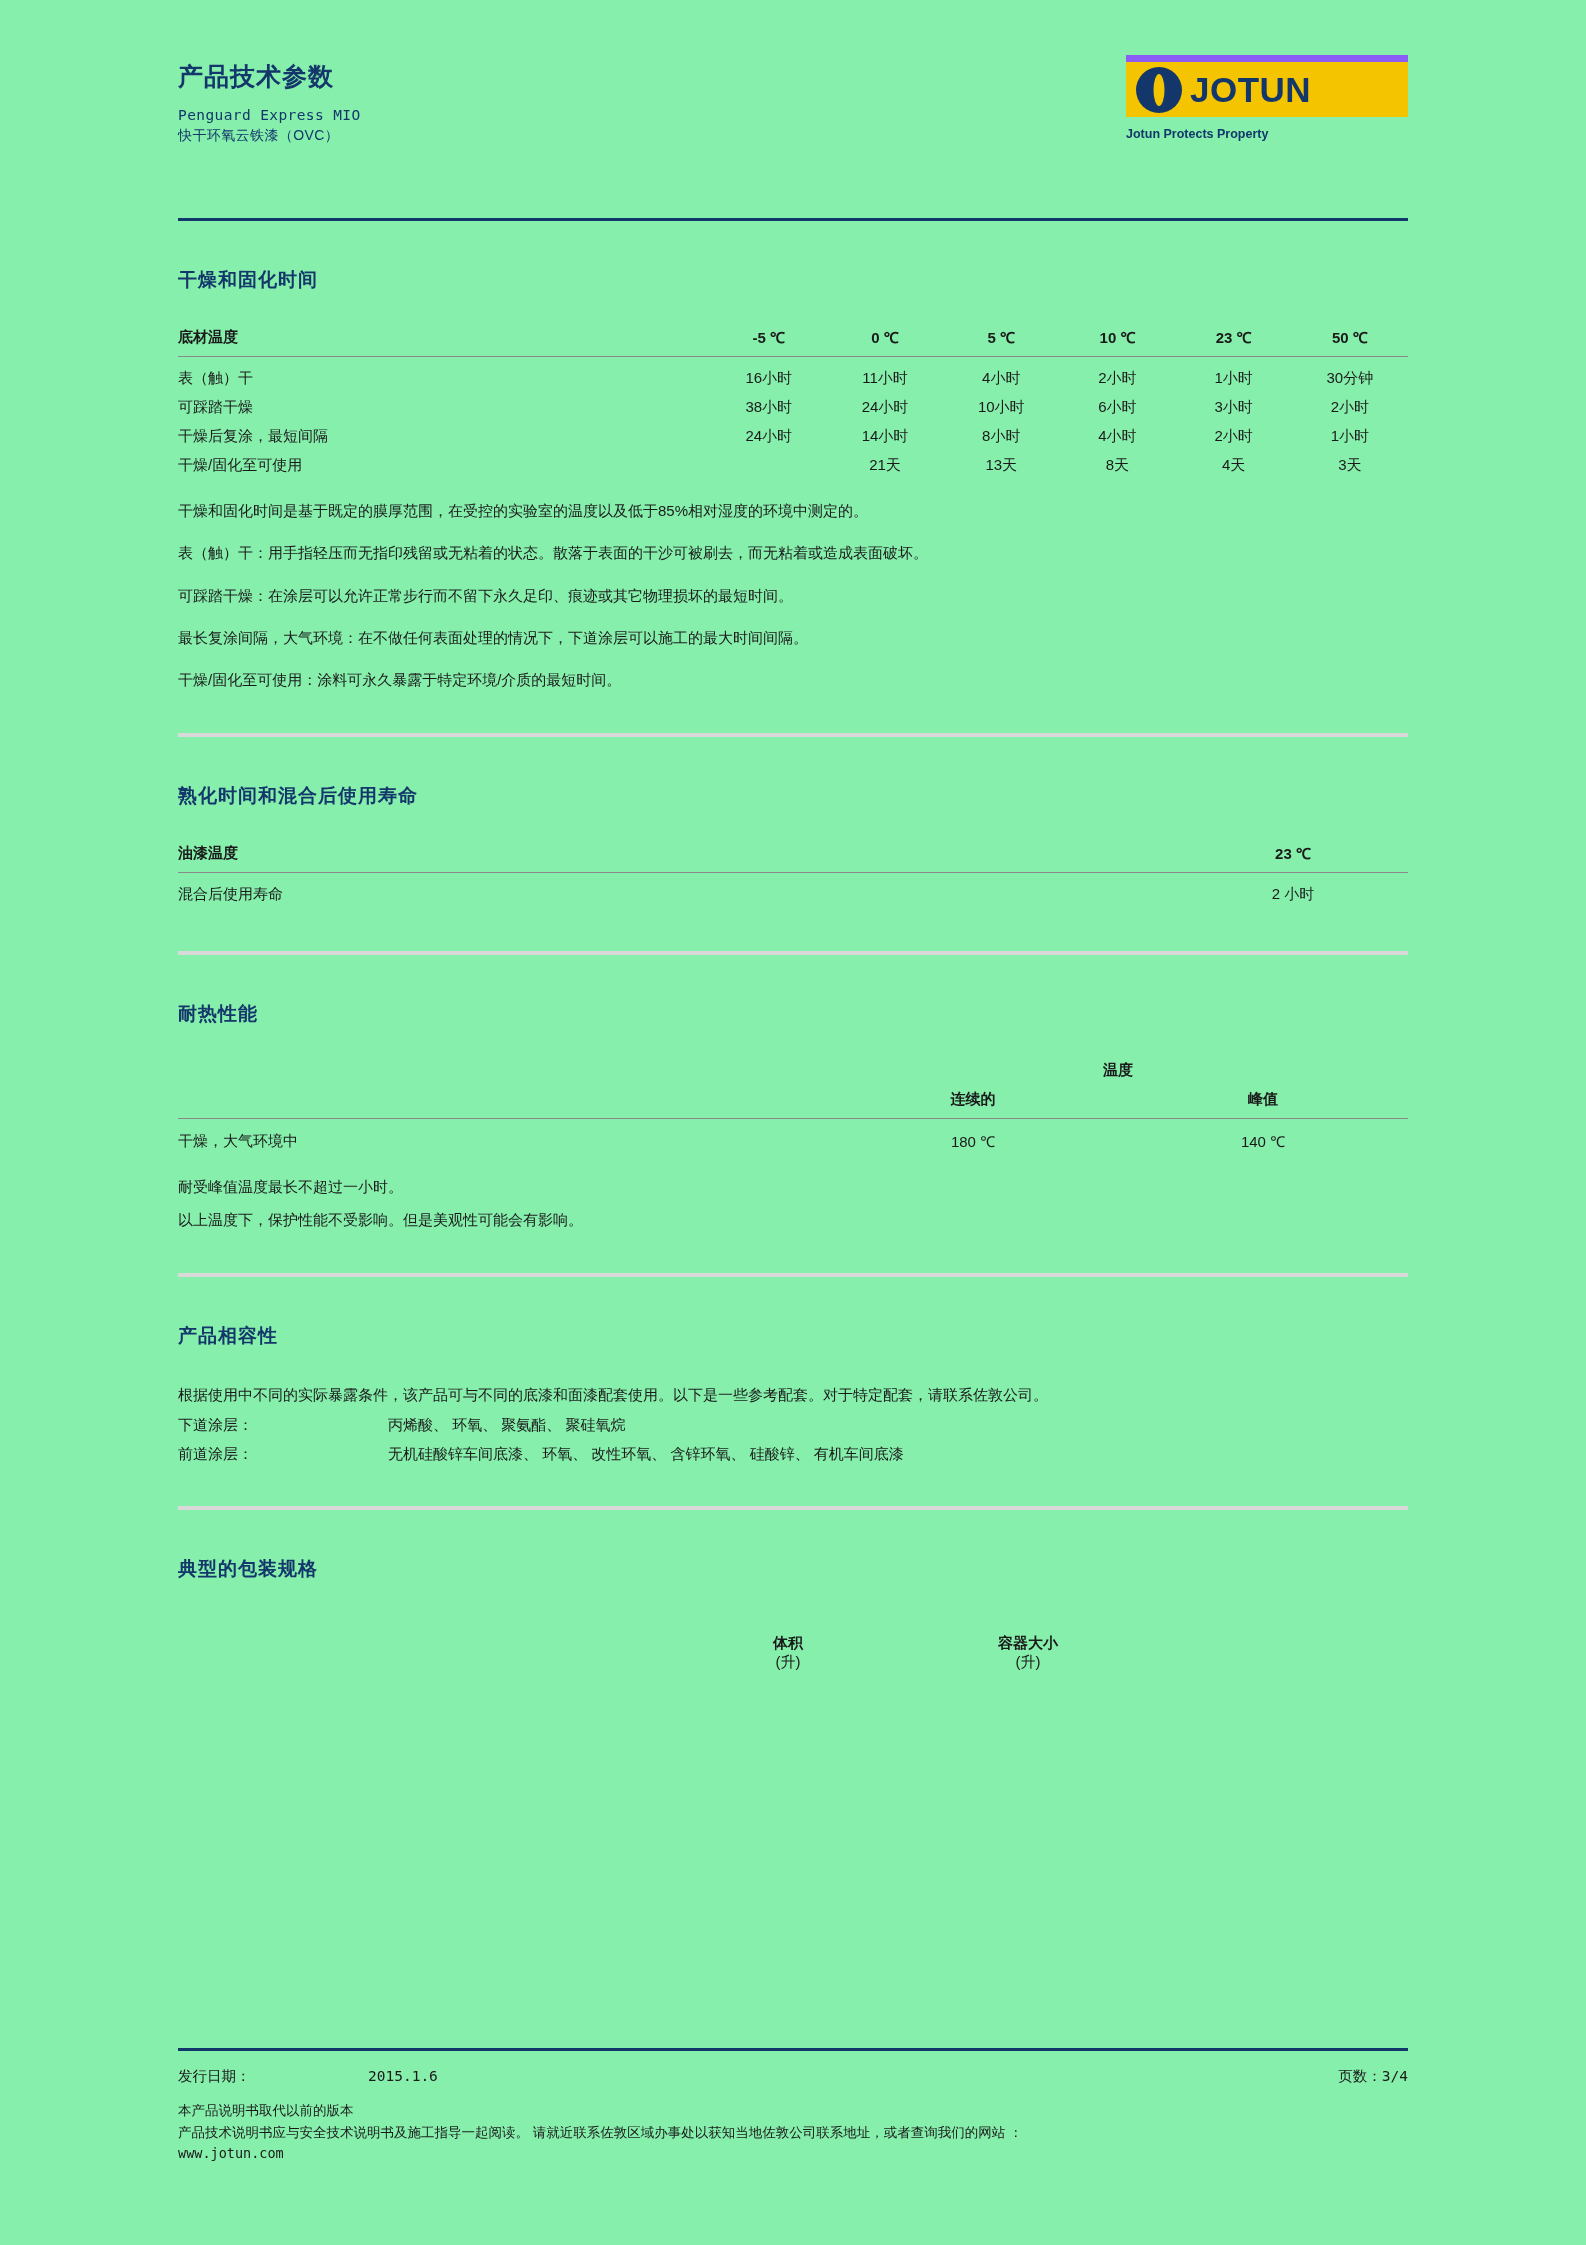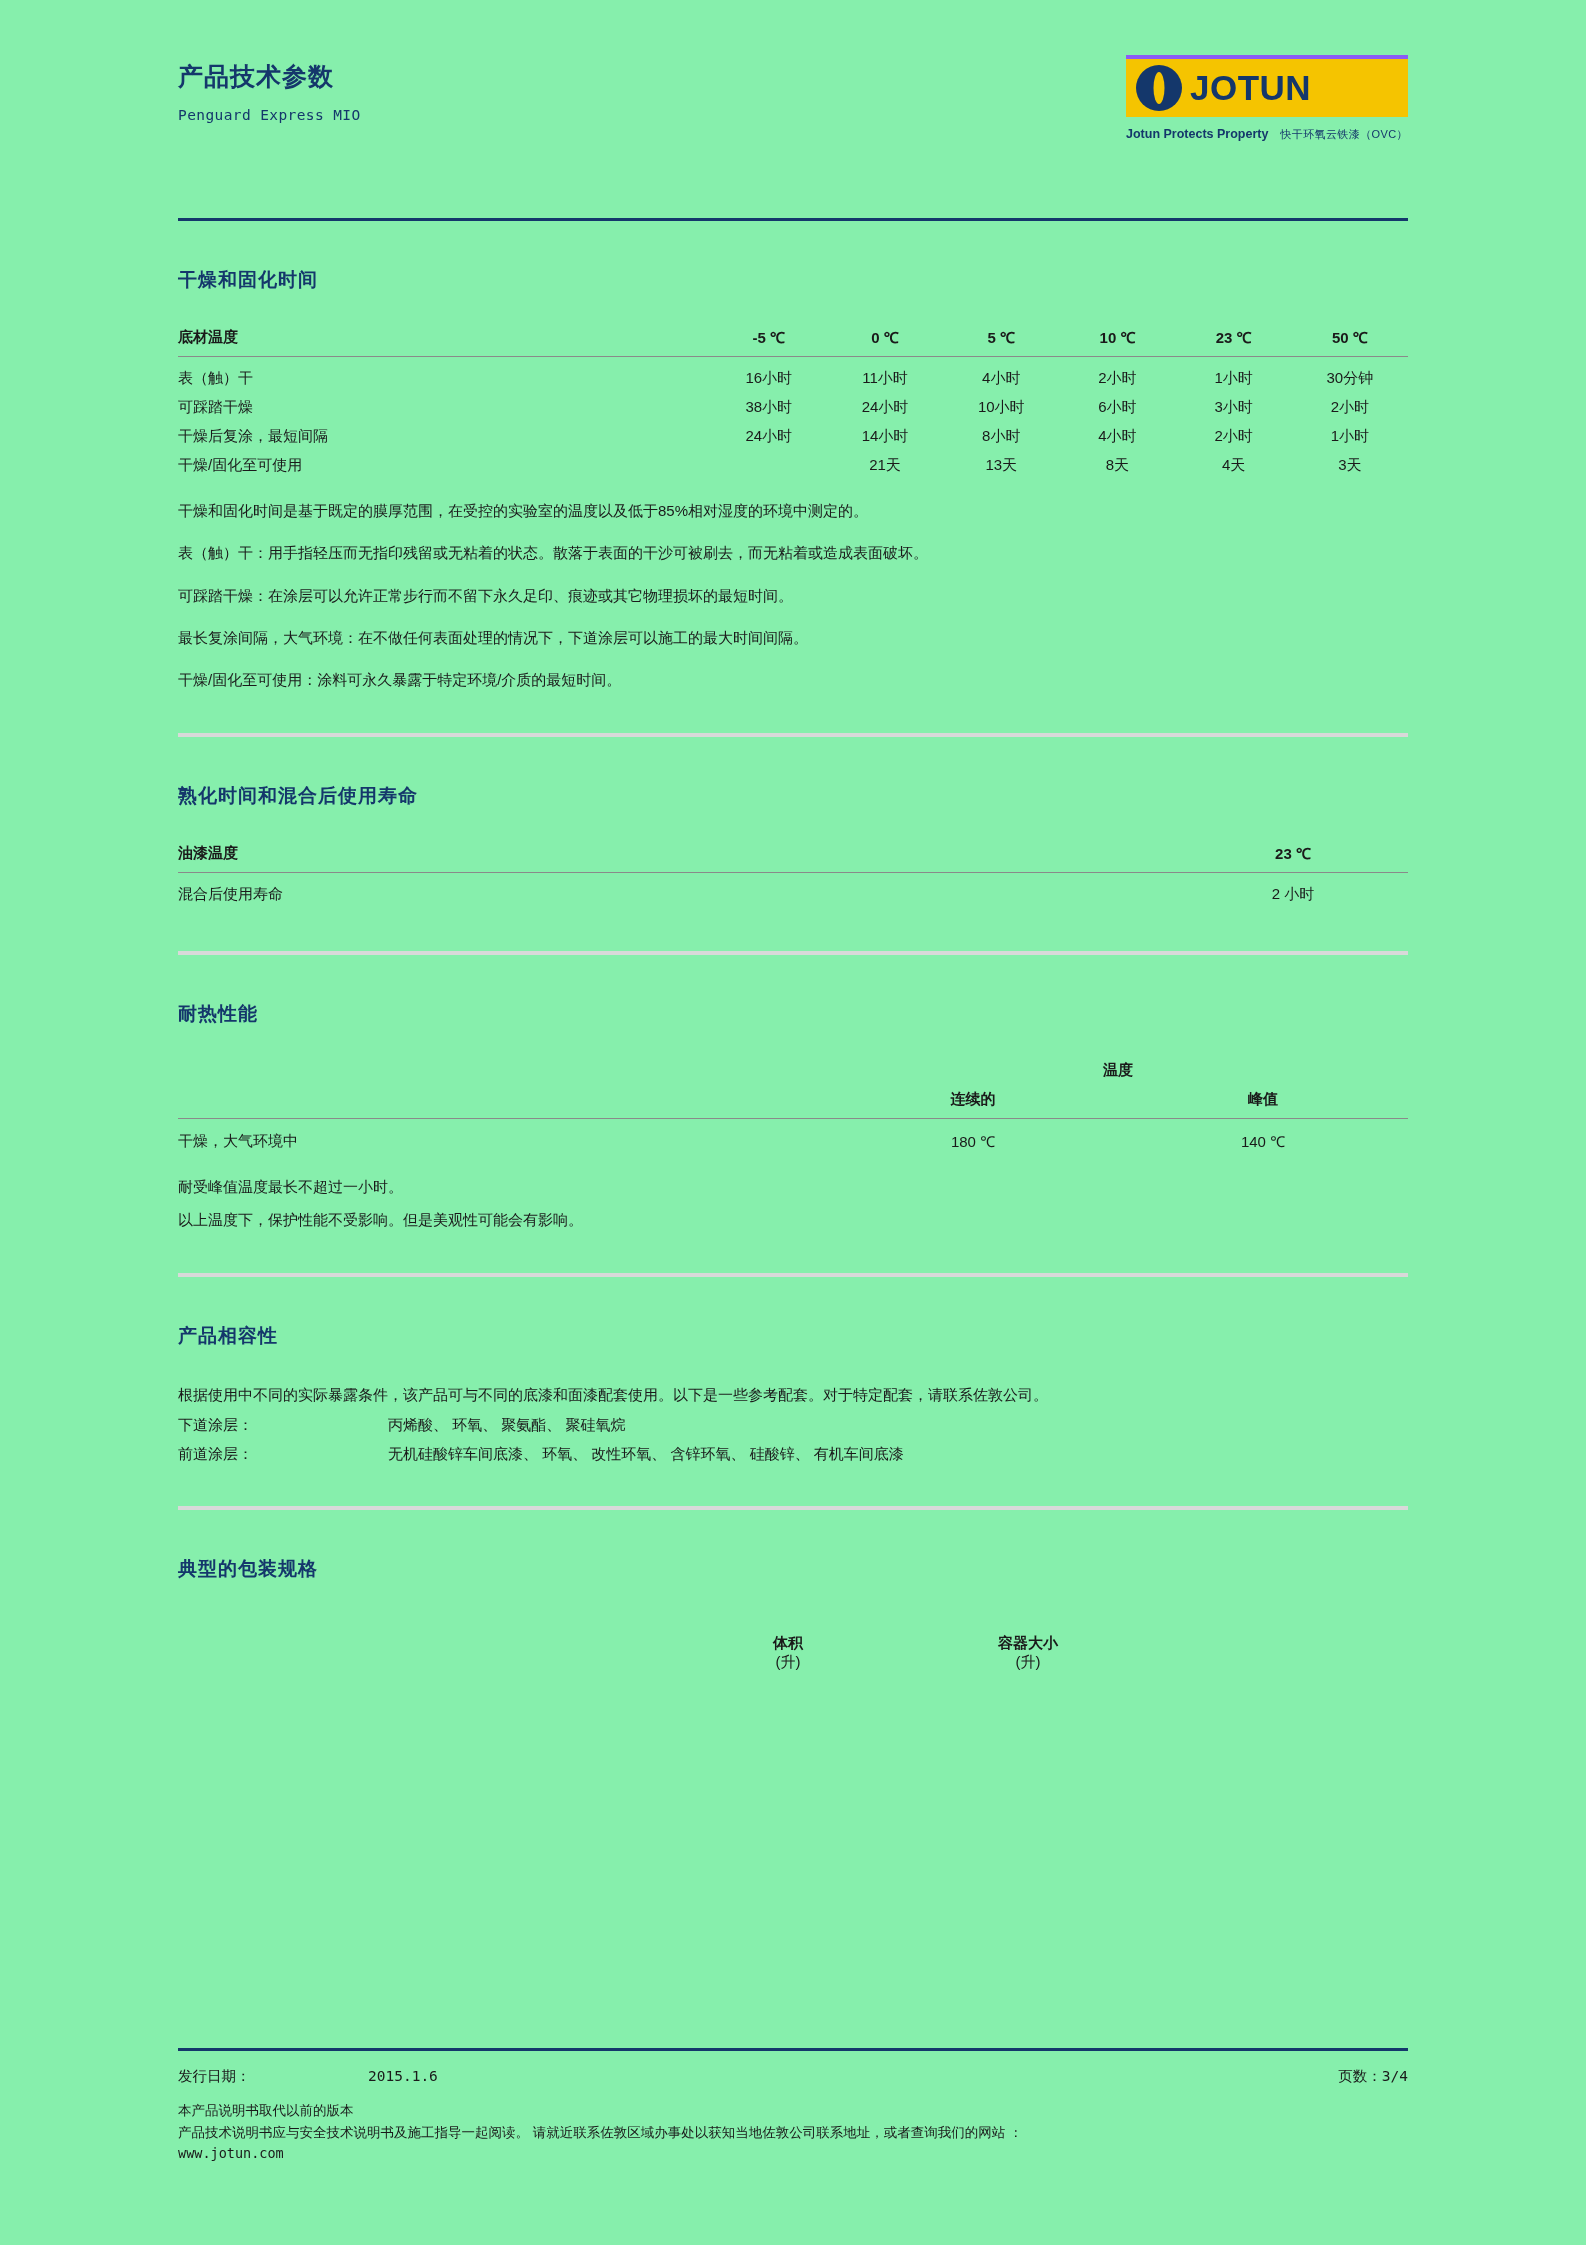--- a/index.html
+++ b/index.html
@@ -40,38 +40,37 @@
     margin: 0 0 14px 0;
   }
   .doc-sub-en {
     font-family: "DejaVu Sans Mono", "Liberation Mono", monospace;
     font-size: 14.5px;
     color: #14376b;
     margin: 0 0 4px 0;
     letter-spacing: 0.4px;
   }
   .doc-sub-cn {
-    font-size: 11px;
+    font-size: 14px;
     color: #14376b;
     margin: 0;
     letter-spacing: 0.4px;
-    text-align: right;
   }
   .logo-box {
     position: absolute;
     right: 0;
     top: 55px;
     width: 282px;
   }
   .logo-main {
     position: relative;
     width: 282px;
     height: 62px;
     background: #f5c400;
-    border-top: 4px solid #8b5cf6;
+    border-top: 7px solid #8b5cf6;
     box-sizing: border-box;
     display: flex;
     align-items: center;
   }
   .logo-mark {
     width: 46px;
     height: 46px;
     margin-left: 10px;
     border-radius: 50%;
     background: #14376b;

